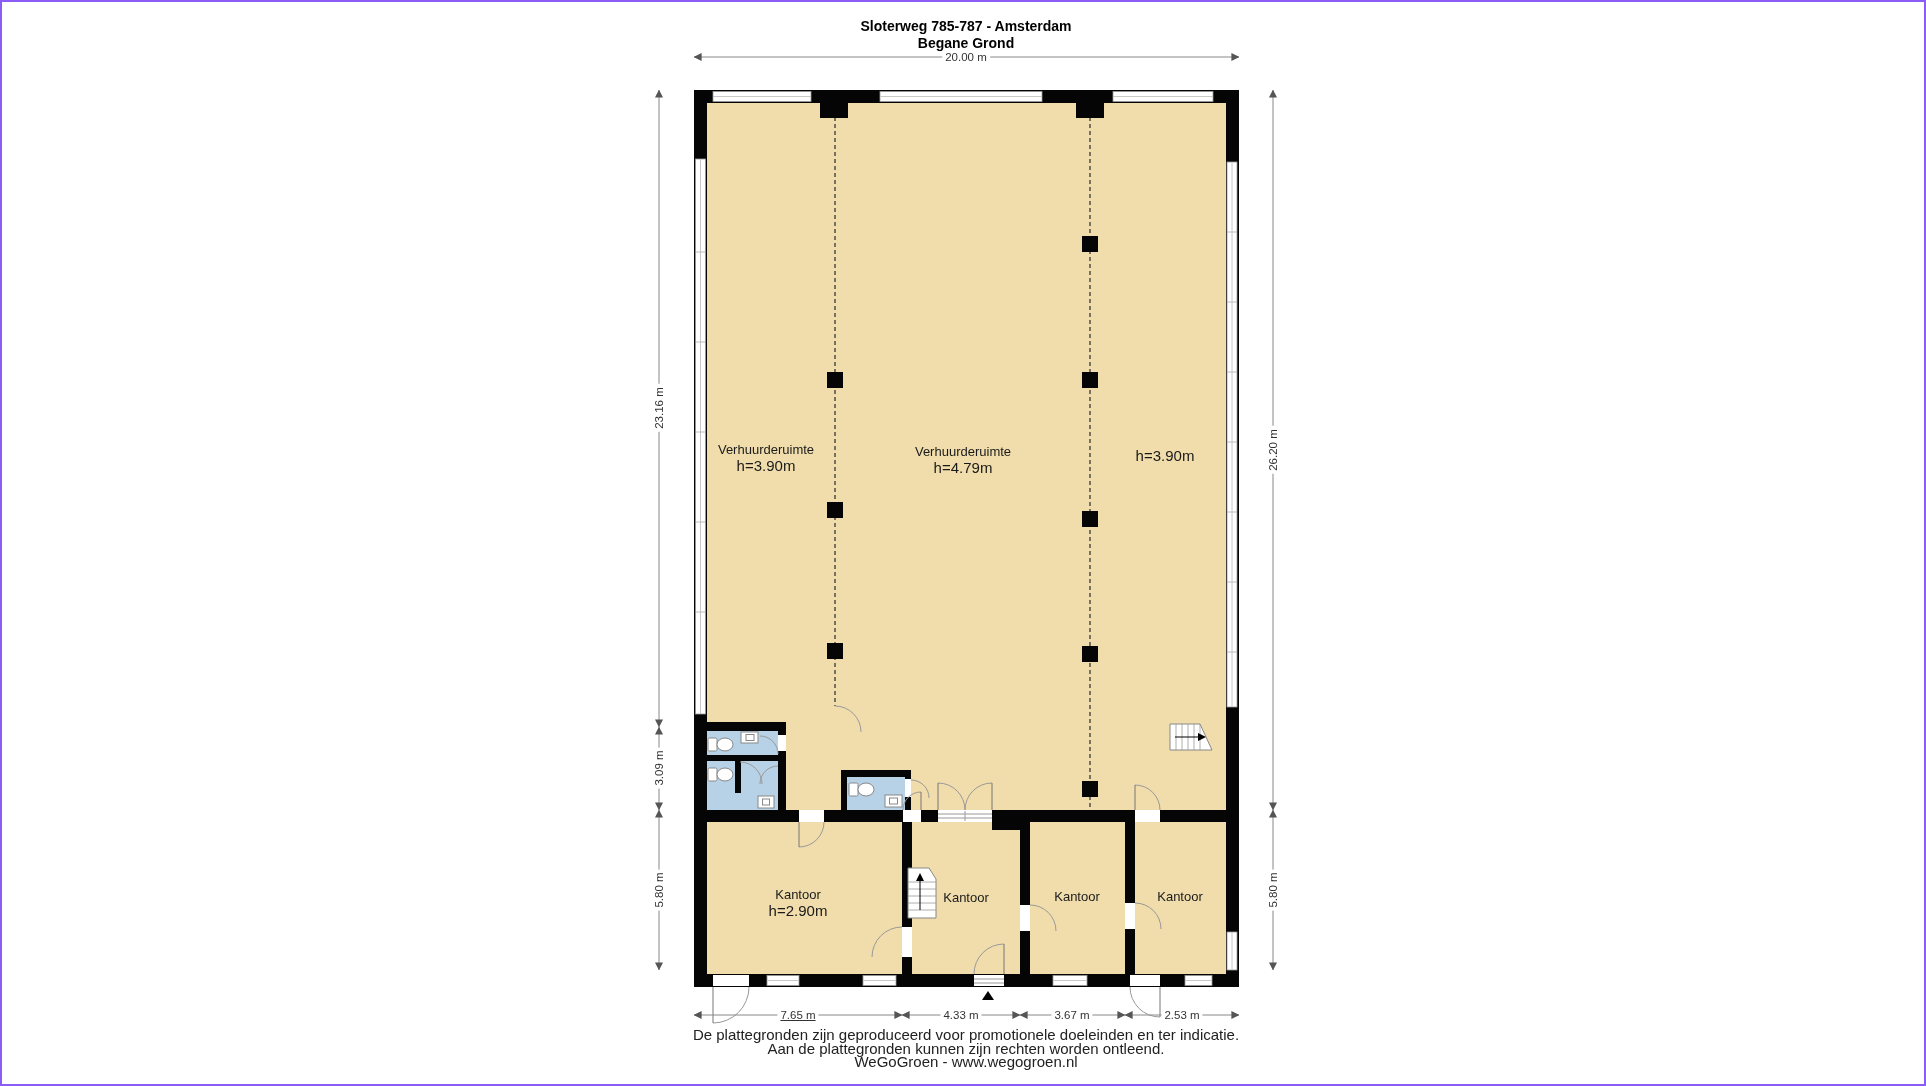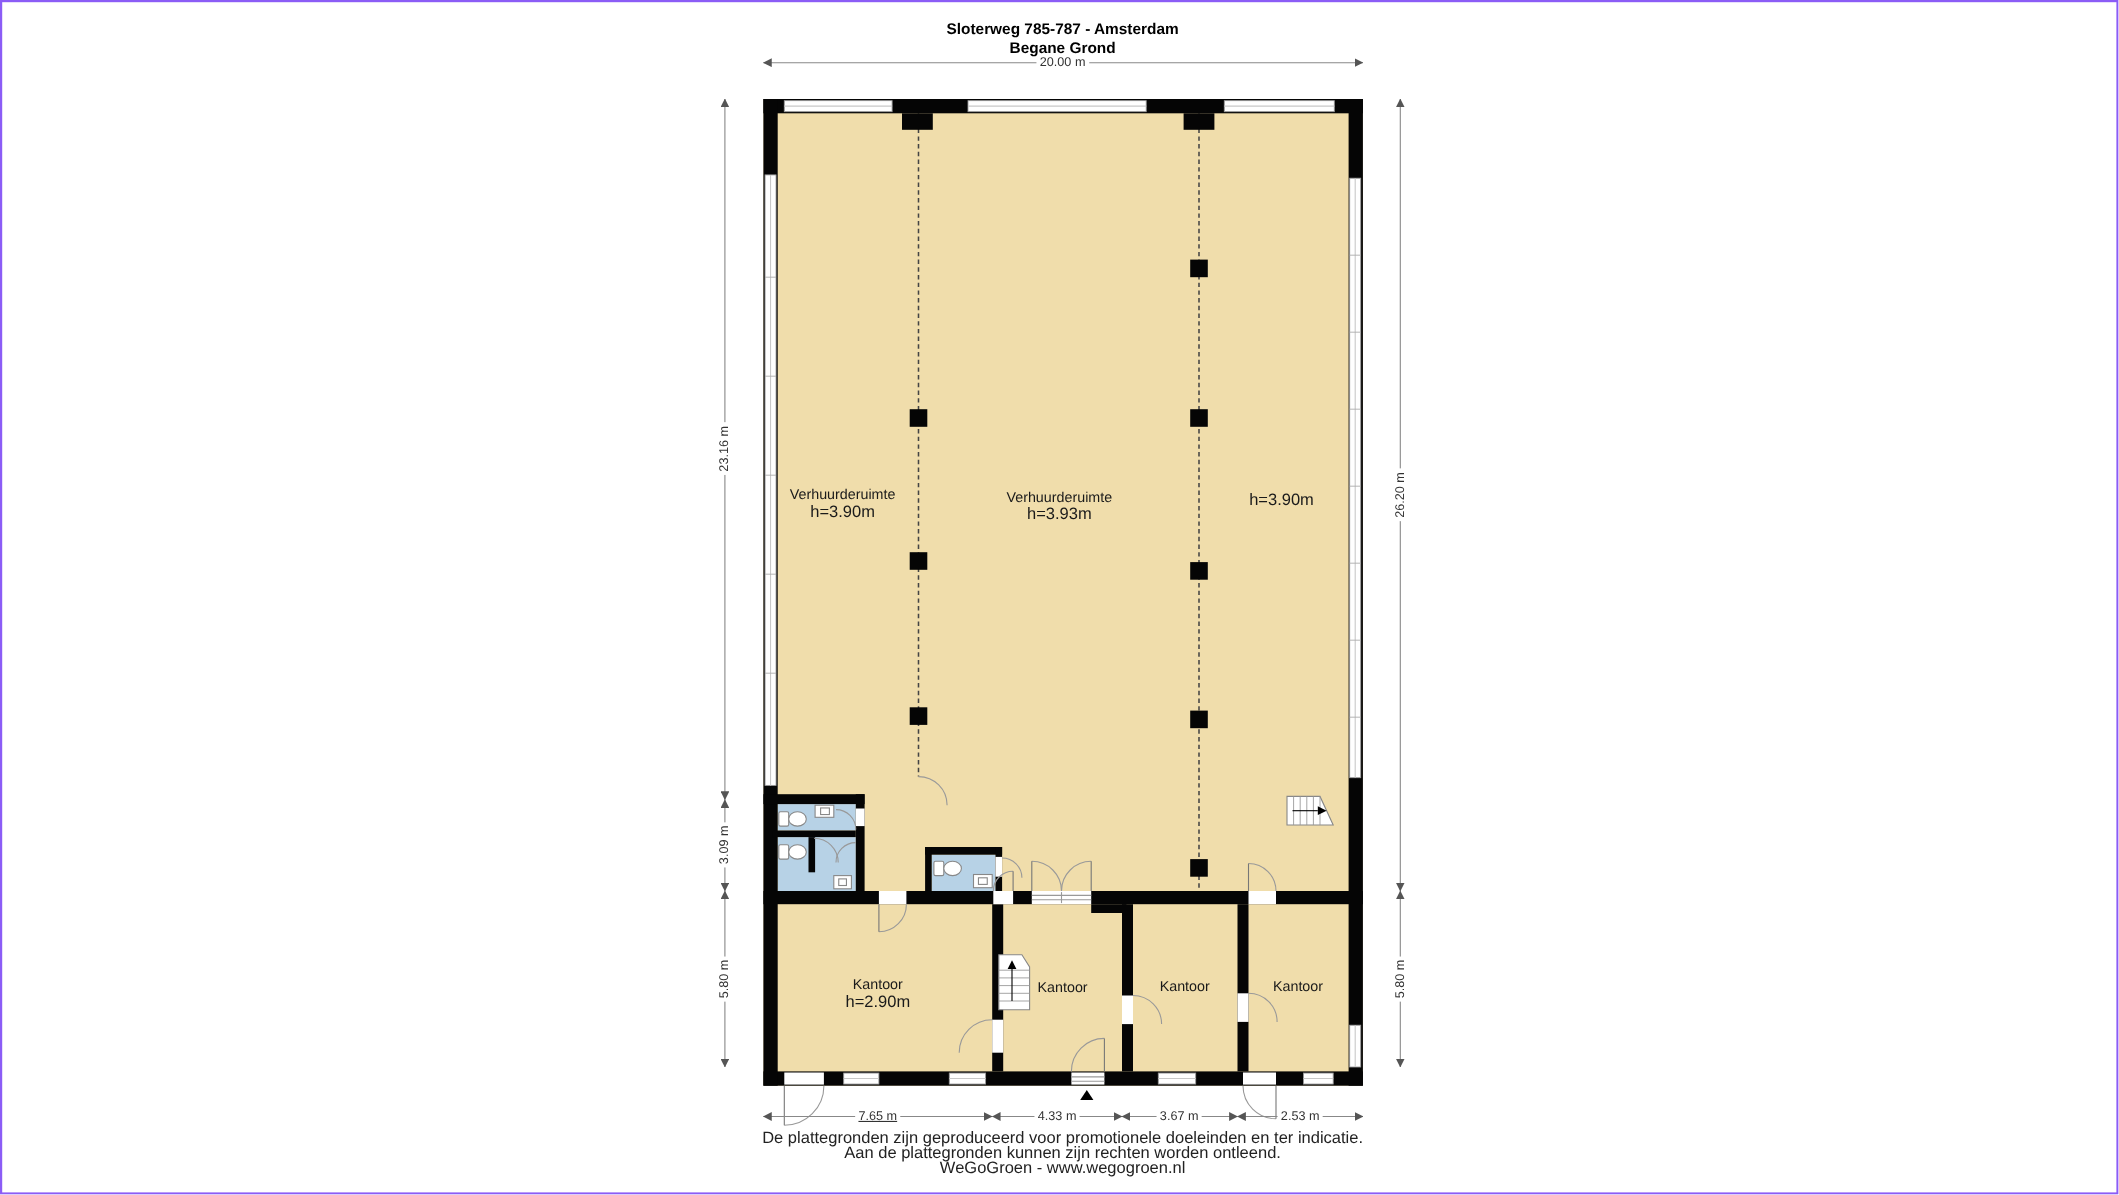--- a/index.html
+++ b/index.html
@@ -243,21 +243,21 @@
   <div class="lbl" style="left:959px;top:1013px;">4.33 m</div>
   <div class="lbl" style="left:1070px;top:1013px;">3.67 m</div>
   <div class="lbl" style="left:1180px;top:1013px;">2.53 m</div>
 
   <div class="roomlbl" style="left:764px;top:456px;">
     <span class="rname">Verhuurderuimte</span>
     <span class="rheight">h=3.90m</span>
   </div>
   <div class="roomlbl" style="left:961px;top:458px;">
     <span class="rname">Verhuurderuimte</span>
-    <span class="rheight">h=3.93m</span>
+    <span class="rheight">h=4.79m</span>
   </div>
   <div class="roomlbl" style="left:1163px;top:453px;">
     <span class="rheight">h=3.90m</span>
   </div>
   <div class="roomlbl" style="left:796px;top:901px;">
     <span class="rname">Kantoor</span>
     <span class="rheight">h=2.90m</span>
   </div>
   <div class="roomlbl" style="left:964px;top:895px;">
     <span class="rname">Kantoor</span>

